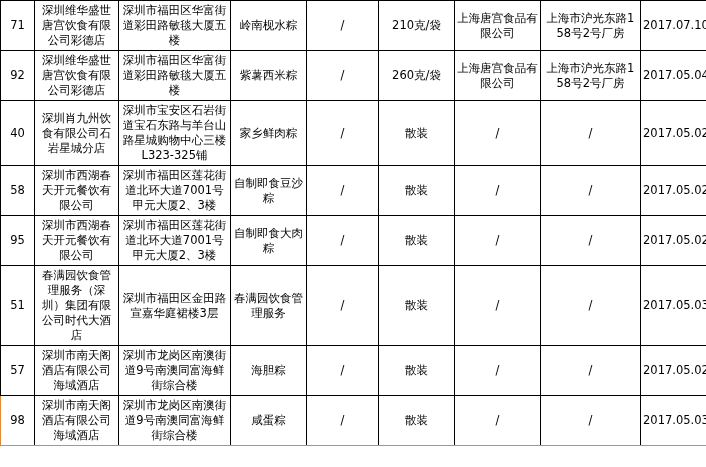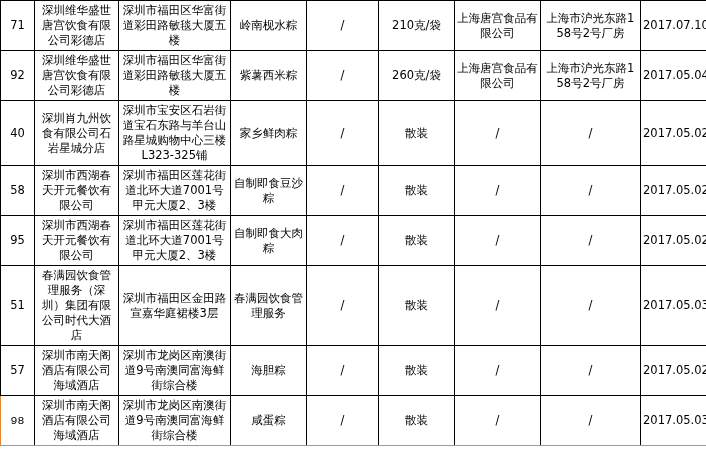--- a/index.html
+++ b/index.html
@@ -51,21 +51,20 @@
   td.date { font-size: 11px; white-space: nowrap; }
   td.prod { font-size: 11.5px; margin-left: 21px; }
 
   
   tr.highlight td {
     border-top-color: #e08a34;
     border-bottom-color: #e08a34;
   }
   tr.highlight td:first-child {
     border-left-color: #e08a34;
-    font-family: Liberation Mono, monospace;
   }
   tr.highlight td:last-child {
     border-right-color: #e08a34;
   }
 </style>
 </head>
 <body>
 
 <div class="sheet">
   <table class="grid">

